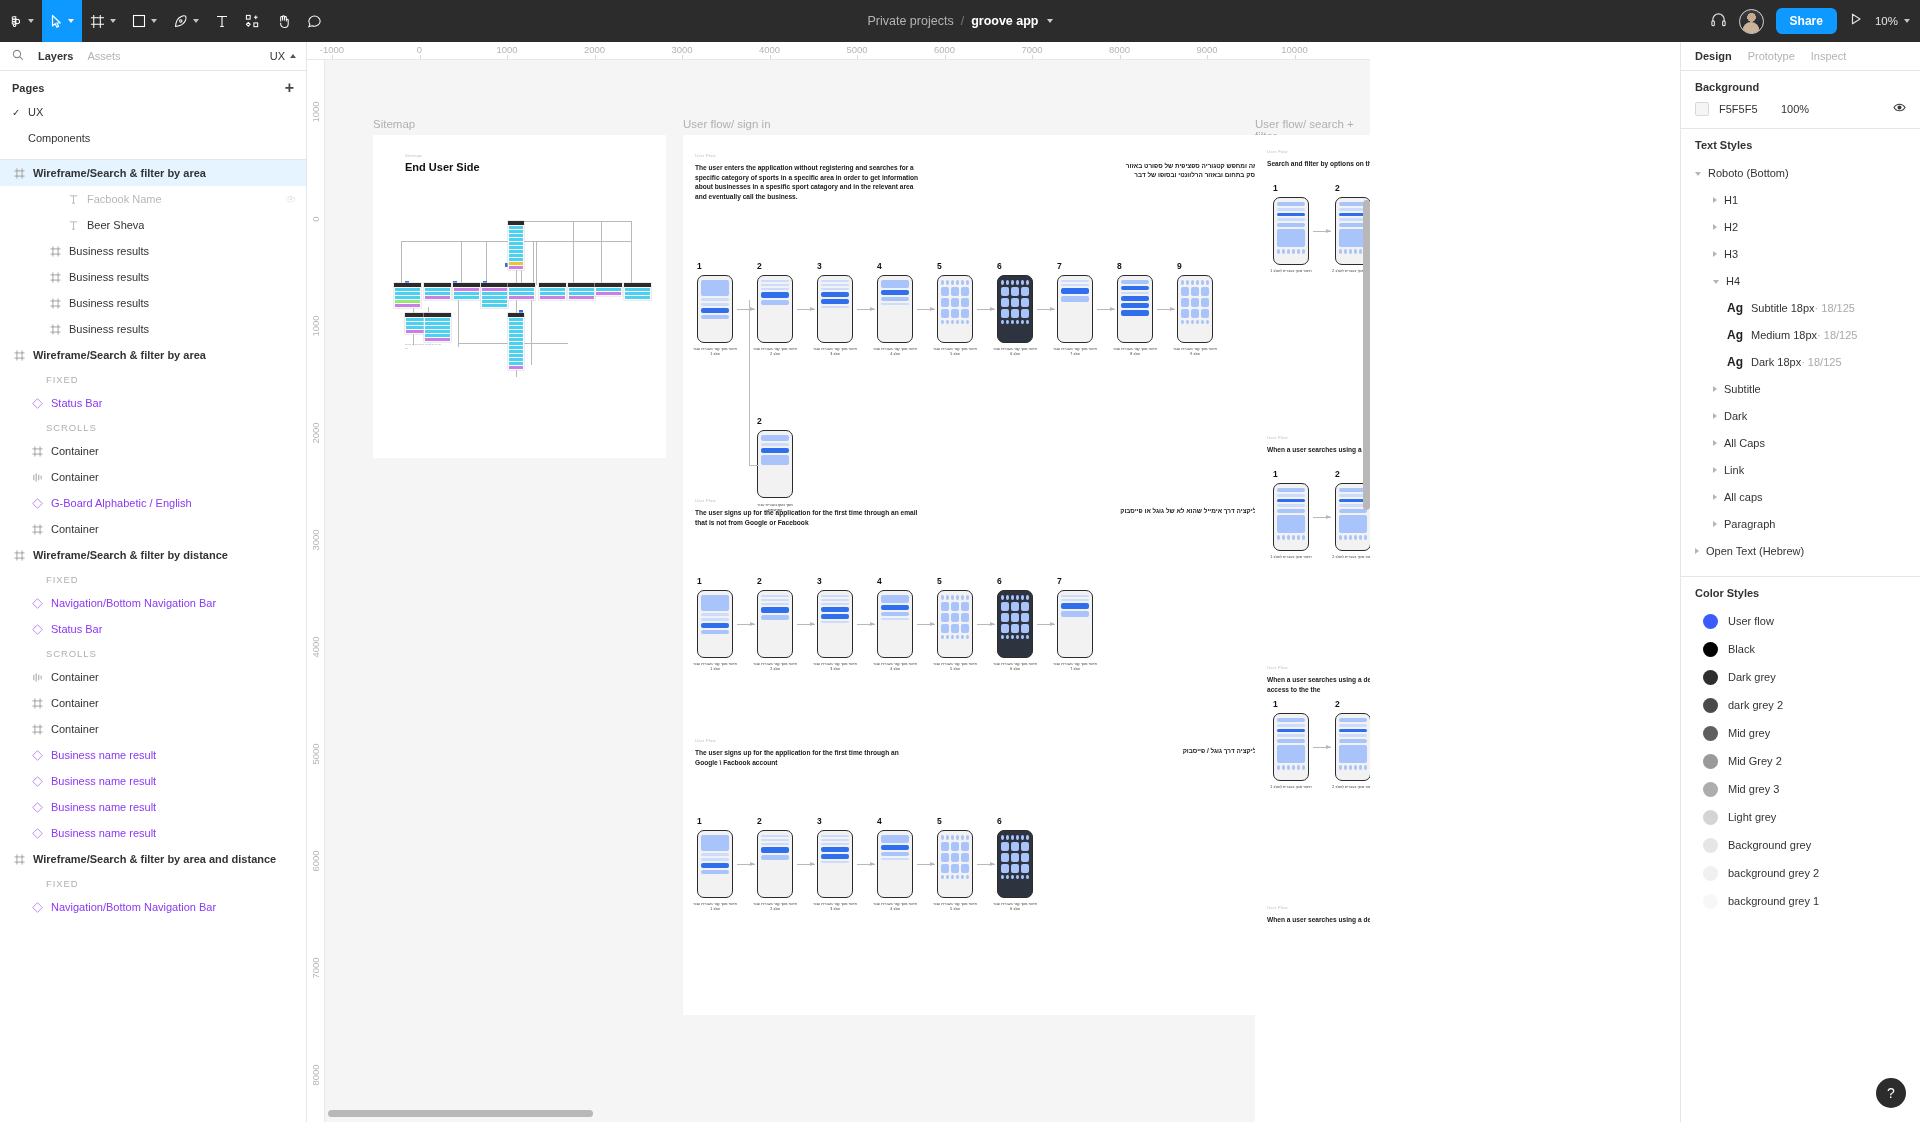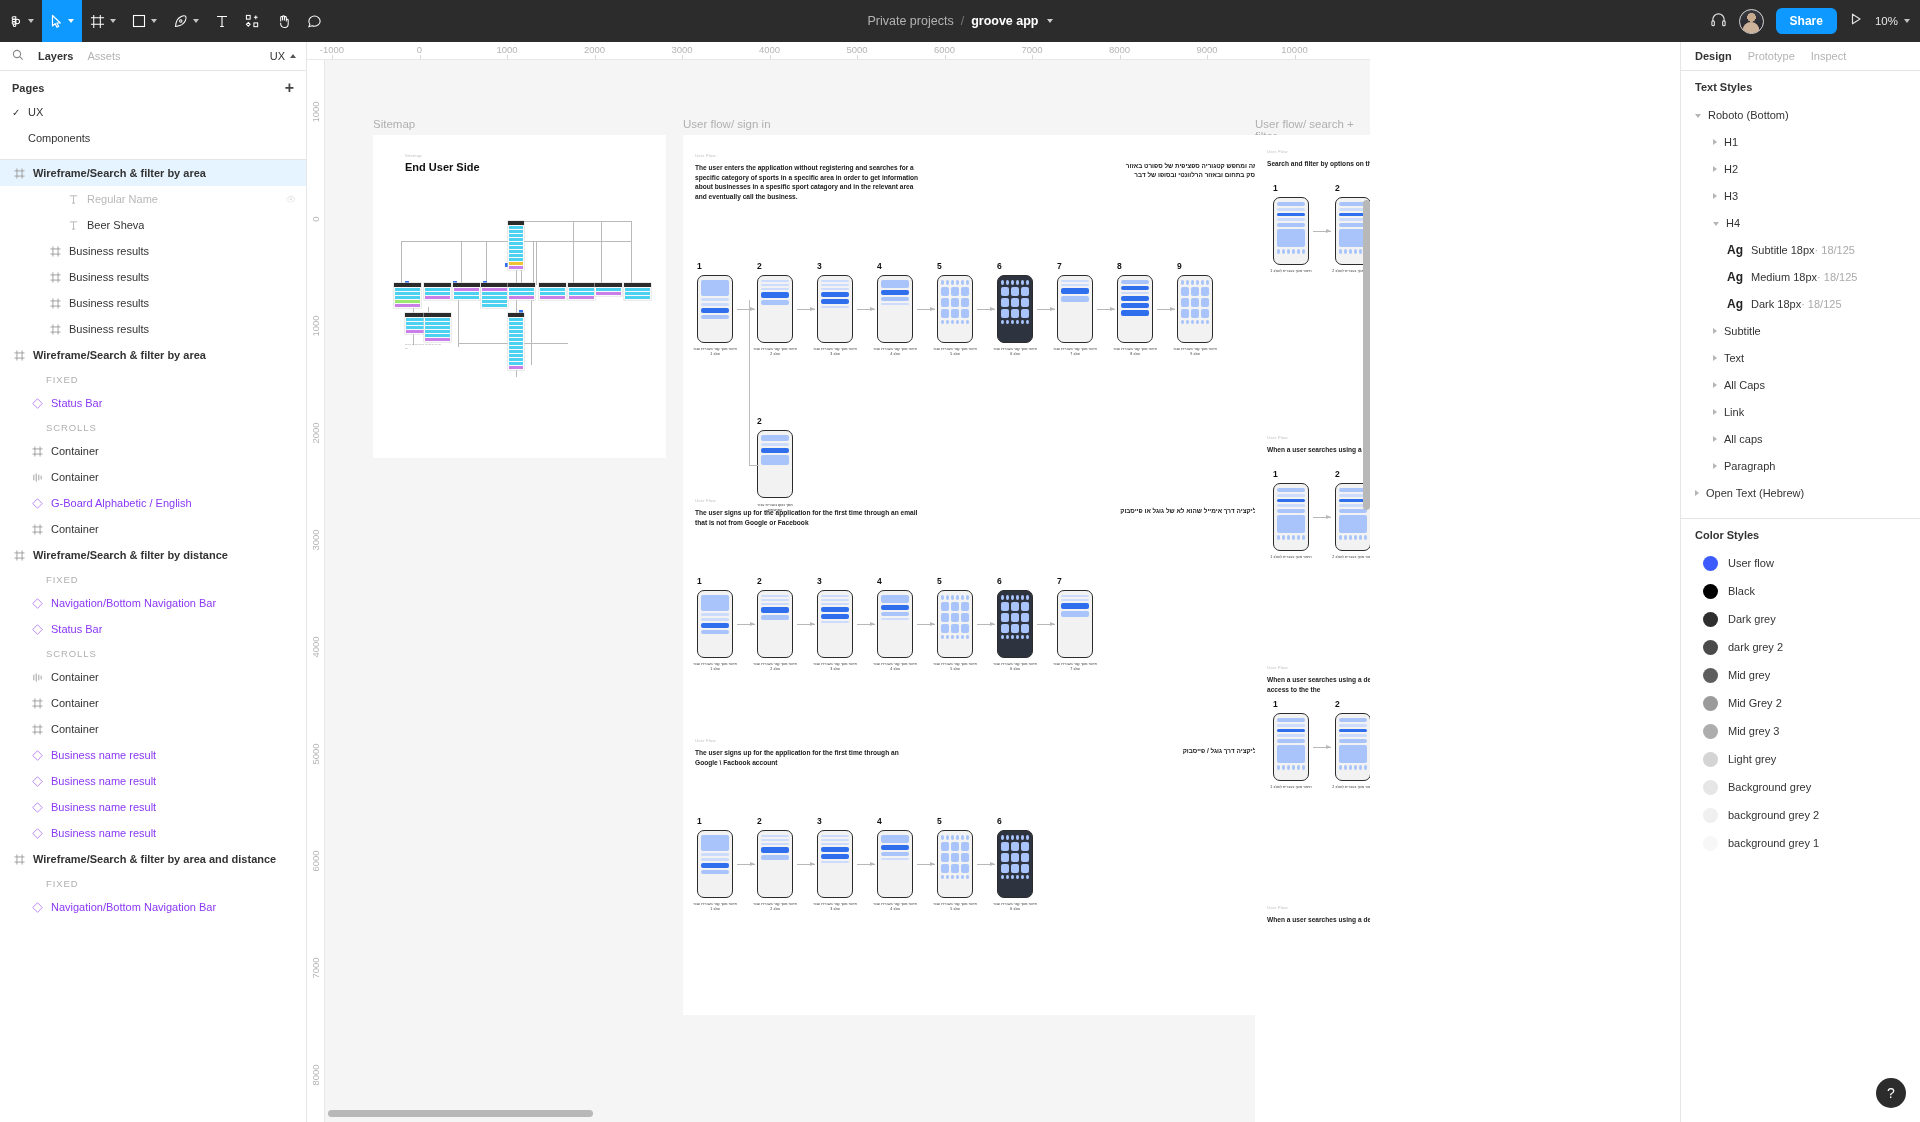--- a/index.html
+++ b/index.html
@@ -363,21 +363,21 @@
           </svg>
         </span>
         <span class="lr-label">Wireframe/Search &amp; filter by area</span>
       </div>
       <div class="layer-row" style="padding-left: 66px;">
         <span class="lr-icon">
           <svg width="11" height="11" viewBox="0 0 12 12" fill="none">
             <path d="M2 2h8M6 2v8M4.3 10h3.4" stroke="#b5b5b5" stroke-width="1"></path>
           </svg>
         </span>
-        <span class="lr-label lr-dim">Regular Name</span>
+        <span class="lr-label lr-dim">Facbook Name</span>
         <span class="eye-off" style="font-size: 8px; filter: grayscale(1) opacity(0.45);">👁</span>
       </div>
       <div class="layer-row" style="padding-left: 66px;">
         <span class="lr-icon">
           <svg width="11" height="11" viewBox="0 0 12 12" fill="none">
             <path d="M2 2h8M6 2v8M4.3 10h3.4" stroke="#b5b5b5" stroke-width="1"></path>
           </svg>
         </span>
         <span class="lr-label">Beer Sheva</span>
       </div>
@@ -1286,20 +1286,34 @@
   <div class="thumb"></div>
 </div>
 
 <div class="right-panel">
   <div class="rp-tabs">
     <span class="rp-tab active">Design</span>
     <span class="rp-tab">Prototype</span>
     <span class="rp-tab">Inspect</span>
   </div>
 
+  <div class="rp-sect">
+    <div class="rp-title">Background</div>
+    <div class="bg-row">
+      <span class="sw"></span>
+      <span class="bg-hex">F5F5F5</span>
+      <span class="bg-pct">100%</span>
+      <span class="eye">
+        <svg width="13" height="13" viewBox="0 0 14 14" fill="none" stroke="#333" stroke-width="1.1">
+          <path d="M1 7s2.2-3.6 6-3.6S13 7 13 7s-2.2 3.6-6 3.6S1 7 1 7z"></path>
+            <circle cx="7" cy="7" r="1.6" fill="#333"></circle>
+        </svg>
+      </span>
+    </div>
+  </div>
 
   <div class="rp-sect">
     <div class="rp-title">Text Styles</div>
     <div id="text-styles">
         <div class="ts-row" style="padding-left: 14px;">
           <span class="tri open"></span>
           <span>Roboto (Bottom)</span>
         </div>
         <div class="ts-row" style="padding-left: 32px;">
           <span class="tri"></span>
@@ -1331,21 +1345,21 @@
           <span class="ag">Ag</span>
           <span>Dark 18px</span>
           <span class="ts-meta"> · 18/125</span>
         </div>
         <div class="ts-row" style="padding-left: 32px;">
           <span class="tri"></span>
           <span>Subtitle</span>
         </div>
         <div class="ts-row" style="padding-left: 32px;">
           <span class="tri"></span>
-          <span>Text</span>
+          <span>Dark</span>
         </div>
         <div class="ts-row" style="padding-left: 32px;">
           <span class="tri"></span>
           <span>All Caps</span>
         </div>
         <div class="ts-row" style="padding-left: 32px;">
           <span class="tri"></span>
           <span>Link</span>
         </div>
         <div class="ts-row" style="padding-left: 32px;">

